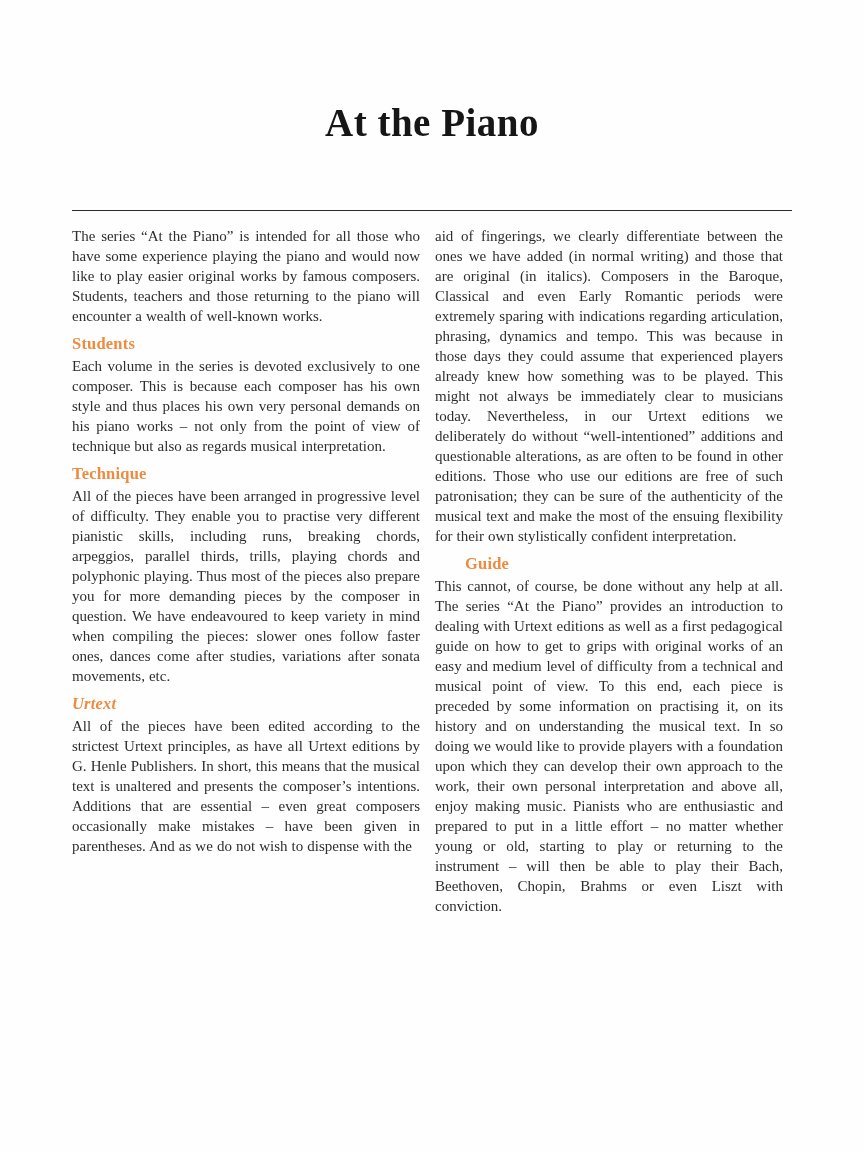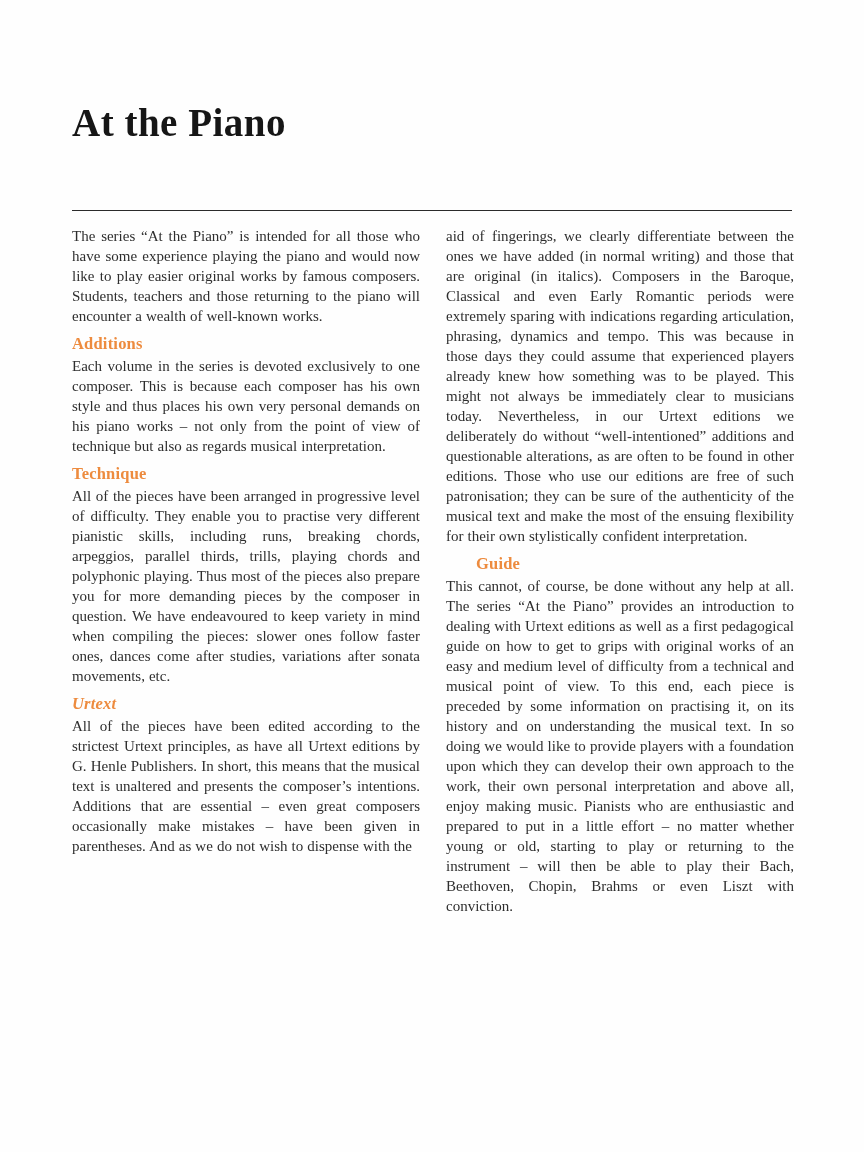--- a/index.html
+++ b/index.html
@@ -18,32 +18,32 @@
     font-family: "Liberation Serif", "DejaVu Serif", serif;
     color: #2e2e2e;
     overflow: hidden;
   }
   .title {
     margin: 0;
     padding-top: 100px;
     font-size: 39px;
     font-weight: 700;
     line-height: 1.2;
-    text-align: left;
+    text-align: center;
     letter-spacing: 0.5px;
     color: #161616;
   }
   .rule {
     border: none;
     border-top: 1.5px solid #2b2b2b;
     margin: 63px 0 0 0;
   }
   .columns {
     display: flex;
-    gap: 26px;
+    gap: 15px;
     margin-top: 15px;
   }
   .col {
     width: 348px;
     flex: 0 0 348px;
   }
   .col p {
     margin: 0;
     font-size: 15px;
     line-height: 20px;
@@ -68,21 +68,21 @@
 
   <h1 class="title">At the Piano</h1>
 
   <hr class="rule">
 
   <div class="columns">
 
     <div class="col">
       <p>The series “At the Piano” is intended for all those who have some experience playing the piano and would now like to play easier original works by famous composers. Students, teachers and those returning to the piano will encounter a wealth of well-known works.</p>
 
-      <h2 class="accent-heading" style="color: rgb(237, 139, 62);">Additions</h2>
+      <h2 class="accent-heading" style="color: rgb(237, 139, 62);">Students</h2>
       <p>Each volume in the series is devoted exclusively to one composer. This is because each composer has his own style and thus places his own very personal demands on his piano works – not only from the point of view of technique but also as regards musical interpretation.</p>
 
       <h2 class="accent-heading" style="color: rgb(237, 139, 62);">Technique</h2>
       <p>All of the pieces have been arranged in progressive level of difficulty. They enable you to practise very different pianistic skills, including runs, breaking chords, arpeggios, parallel thirds, trills, playing chords and polyphonic playing. Thus most of the pieces also prepare you for more demanding pieces by the composer in question. We have endeavoured to keep variety in mind when compiling the pieces: slower ones follow faster ones, dances come after studies, variations after sonata movements, etc.</p>
 
       <h2 class="accent-heading" style="color: rgb(237, 139, 62); font-style: italic;">Urtext</h2>
       <p>All of the pieces have been edited according to the strictest Urtext principles, as have all Urtext editions by G. Henle Publishers. In short, this means that the musical text is unaltered and presents the composer’s intentions. Additions that are essential – even great composers occasionally make mistakes – have been given in parentheses. And as we do not wish to dispense with the</p>
     </div>
 
     <div class="col">

